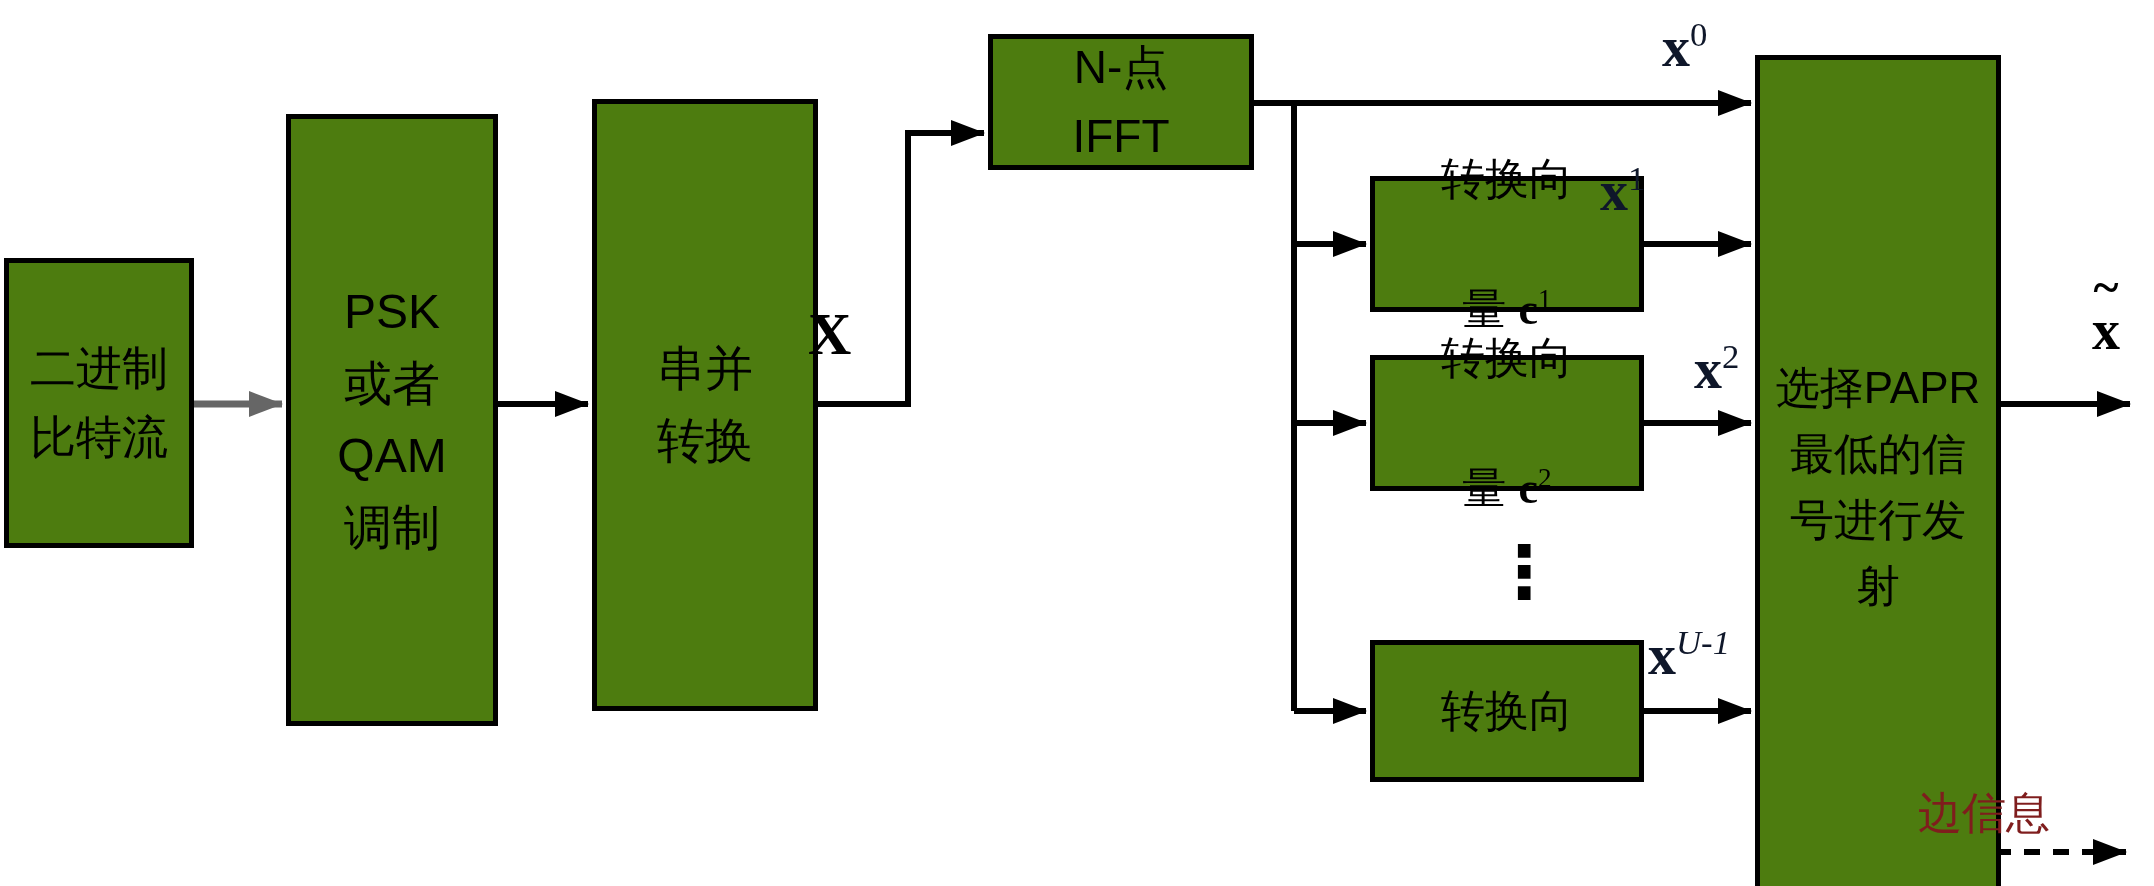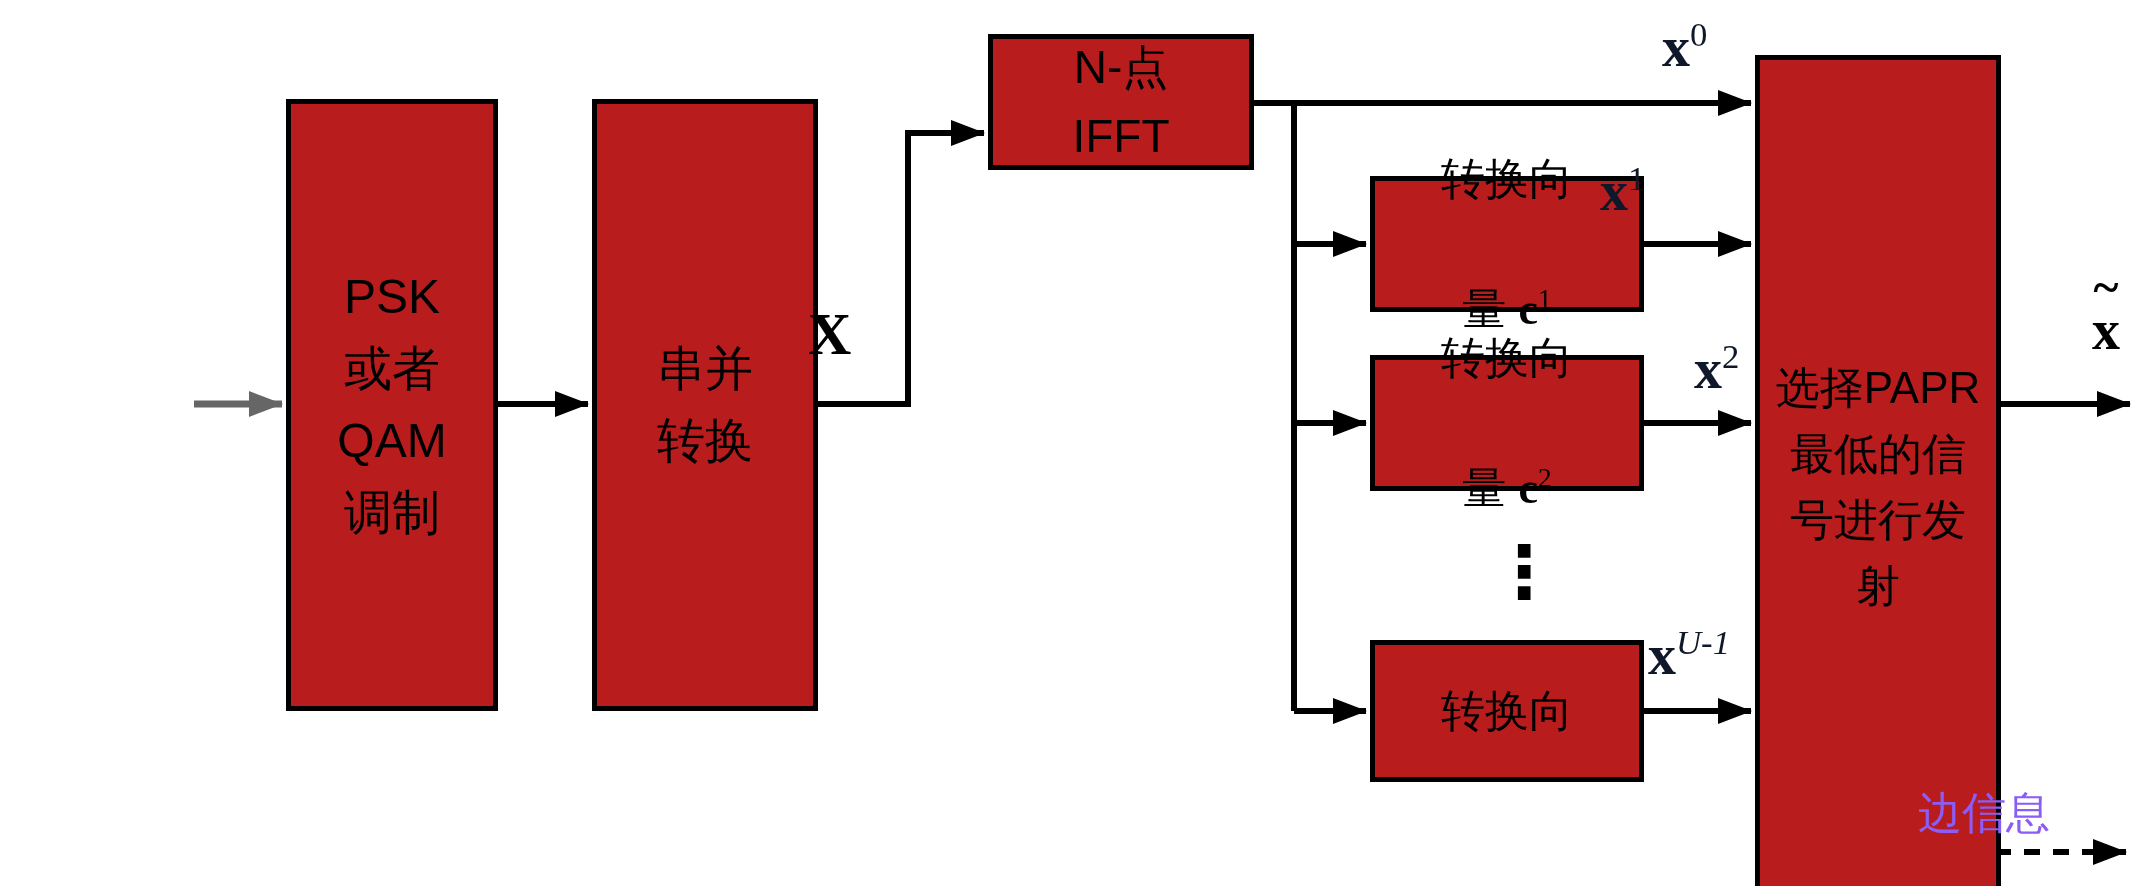--- a/index.html
+++ b/index.html
@@ -17,21 +17,21 @@
   }
   svg.wires {
     position: absolute;
     left: 0; top: 0;
     width: 2154px;
     height: 886px;
   }
   .box {
     position: absolute;
     border: 5px solid #000000;
-    background: #b91c1c;
+    background: #4d7c0f;
     display: flex;
     align-items: center;
     justify-content: center;
     text-align: center;
     box-sizing: border-box;
     color: #000000;
   }
   .box-label {
     white-space: pre-line;
     line-height: 1.5;
@@ -82,21 +82,21 @@
   .dots {
     position: absolute;
     font-size: 72px;
     font-weight: bold;
     color: #000000;
     line-height: 0.9;
   }
   .side-label {
     position: absolute;
     font-size: 44px;
-    color: #8b5cf6;
+    color: #7f1d1d;
   }
   .tline { line-height: 1.45; text-align: center; }
 </style>
 </head>
 <body>
 
 <div class="canvas">
 
   <svg class="wires" viewBox="0 0 2154 886" aria-hidden="true">
     <defs>
@@ -124,22 +124,26 @@
 
     <line x1="1644" y1="244" x2="1751" y2="244" stroke="#000000" stroke-width="6" marker-end="url(#ah)"></line>
     <line x1="1644" y1="423" x2="1751" y2="423" stroke="#000000" stroke-width="6" marker-end="url(#ah)"></line>
     <line x1="1644" y1="711" x2="1751" y2="711" stroke="#000000" stroke-width="6" marker-end="url(#ah)"></line>
 
     <line x1="2001" y1="404" x2="2130" y2="404" stroke="#000000" stroke-width="6" marker-end="url(#ah)"></line>
 
     <path d="M 1851 764 V 852 H 2126" fill="none" stroke="#000000" stroke-width="6" stroke-dasharray="16 13" marker-end="url(#ah)"></path>
   </svg>
 
-
-  <div class="box f48" style="left:286px; top:99px; width:212px; height:612px;">
+  <div class="box f46" style="left:4px; top:258px; width:190px; height:290px;">
+    <div class="box-label">二进制
+比特流</div>
+  </div>
+
+  <div class="box f48" style="left:286px; top:114px; width:212px; height:612px;">
     <div class="box-label">PSK
 或者
 QAM
 调制</div>
   </div>
 
   <div class="box f48" style="left:592px; top:99px; width:226px; height:612px;">
     <div class="box-label">串并
 转换</div>
   </div>

